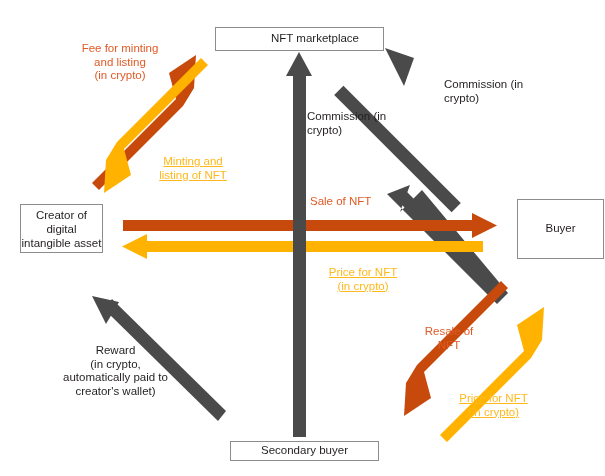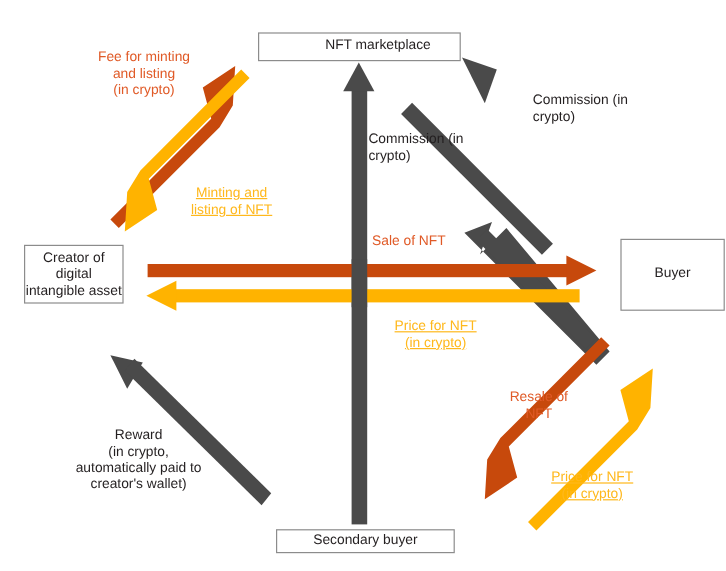--- a/index.html
+++ b/index.html
@@ -64,21 +64,21 @@
   .lbl-gray       { color: #231f20; }
 
   #label-fee-minting     { left: 62px;  top: 42px;  width: 116px; }
   #label-minting-listing { left: 143px; top: 155px; width: 100px; }
   #label-commission-up   { left: 307px; top: 110px; width: 92px;  text-align: left; }
   #label-commission-diag { left: 444px; top: 78px;  width: 95px;  text-align: left; }
   #label-sale-of-nft     { left: 310px; top: 195px; width: 100px; text-align: left; }
   #label-price-nft-mid   { left: 313px; top: 266px; width: 100px; }
   #label-resale-of-nft   { left: 414px; top: 285px; width: 70px; margin-top: 40px; }
   #label-price-nft-low   { left: 441px; top: 392px; width: 105px; }
-  #label-reward          { left: 48px;  top: 357px; width: 135px; text-align: center; }
+  #label-reward          { left: 48px;  top: 344px; width: 135px; text-align: center; }
 </style>
 </head>
 <body>
 
 <div id="diagram-root">
 
   <svg id="arrow-layer" viewBox="0 0 605 476" width="605" height="476" xmlns="http://www.w3.org/2000/svg">
 
     <g>
       <polygon points="92,183 176,99 169,73 196,55 194,88 183,106 99,190" fill="#c7490c"></polygon>

